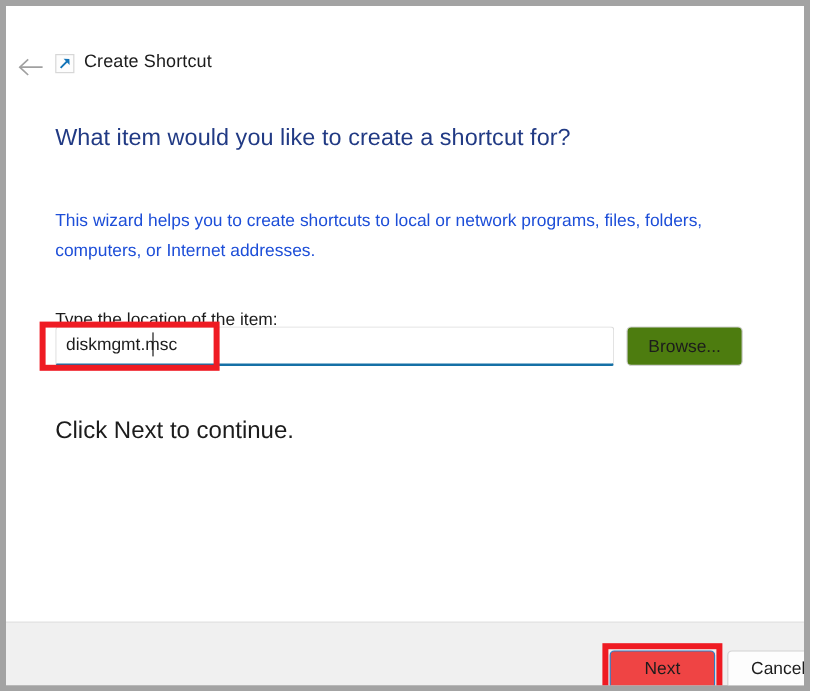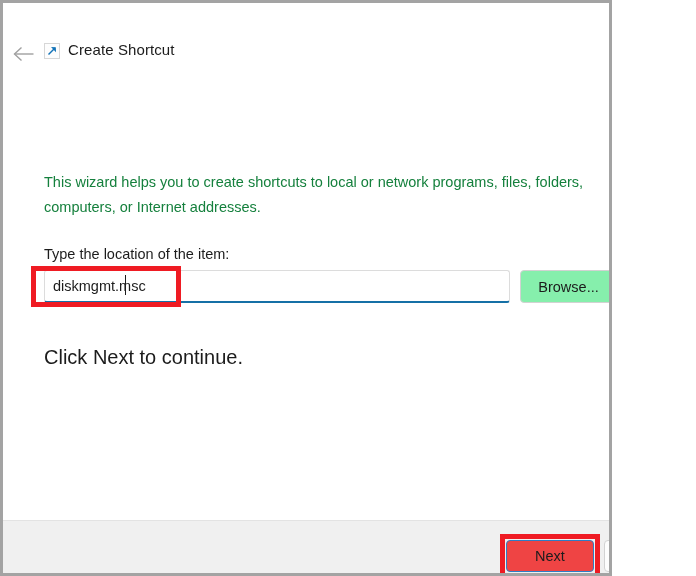--- a/index.html
+++ b/index.html
@@ -10,25 +10,25 @@
   body {
     width: 696px;
     height: 576px;
     font-family: "Liberation Sans", sans-serif;
     -webkit-font-smoothing: antialiased;
     overflow: hidden;
   }
 
   .window {
     position: relative;
-    width: 612px;
+    width: 675px;
     height: 576px;
     box-sizing: border-box;
     background: #ffffff;
-    border: 3px solid #a3a3a3;
+    border: 5px solid #a3a3a3;
     overflow: hidden;
   }
 
   
   .titlebar {
     position: absolute;
     top: 0; left: 0;
     width: 694px;
     height: 32px;
     background: #ffffff;
@@ -102,27 +102,27 @@
     white-space: nowrap;
   }
 
   .para {
     position: absolute;
     left: 41px;
     top: 167px;
     width: 560px;
     font-size: 14.5px;
     line-height: 25px;
-    color: #15803d;
+    color: #1d4ed8;
   }
 
   .field-label {
     position: absolute;
     left: 41px;
-    top: 243px;
+    top: 254px;
     font-size: 14.5px;
     color: #1c1c1c;
     white-space: nowrap;
   }
 
   
   .input-wrap {
     position: absolute;
     left: 41px;
     top: 267px;
@@ -152,21 +152,21 @@
     background: #1c1c1c;
   }
 
   .browse-btn {
     position: absolute;
     left: 517px;
     top: 267px;
     width: 97px;
     height: 33px;
     box-sizing: border-box;
-    background: #86efac;
+    background: #4d7c0f;
     border: 1px solid #d2d2d2;
     border-radius: 4px;
     font-family: "Liberation Sans", sans-serif;
     font-size: 14.5px;
     color: #1c1c1c;
     cursor: default;
     padding: 0;
   }
 
   .hint {
@@ -274,20 +274,21 @@
 
   <div class="wiz-icon">
     <svg width="12" height="12" viewBox="0 0 12 12">
       <polyline points="2.5,9.5 9,3" stroke="#1273b8" stroke-width="1.5" fill="none"></polyline>
       <polygon points="9.8,2.2 10.0,7.2 5.0,2.0" fill="#1273b8"></polygon>
     </svg>
   </div>
 
   <div class="wiz-title">Create Shortcut</div>
 
+  <div class="heading">What item would you like to create a shortcut for?</div>
 
   <div class="para">This wizard helps you to create shortcuts to local or network programs, files, folders, computers, or Internet addresses.</div>
 
   <div class="field-label">Type the location of the item:</div>
 
   <div class="input-wrap">
     <input class="loc-input" type="text" value="diskmgmt.msc" style="">
   </div>
   <div class="caret"></div>
 

